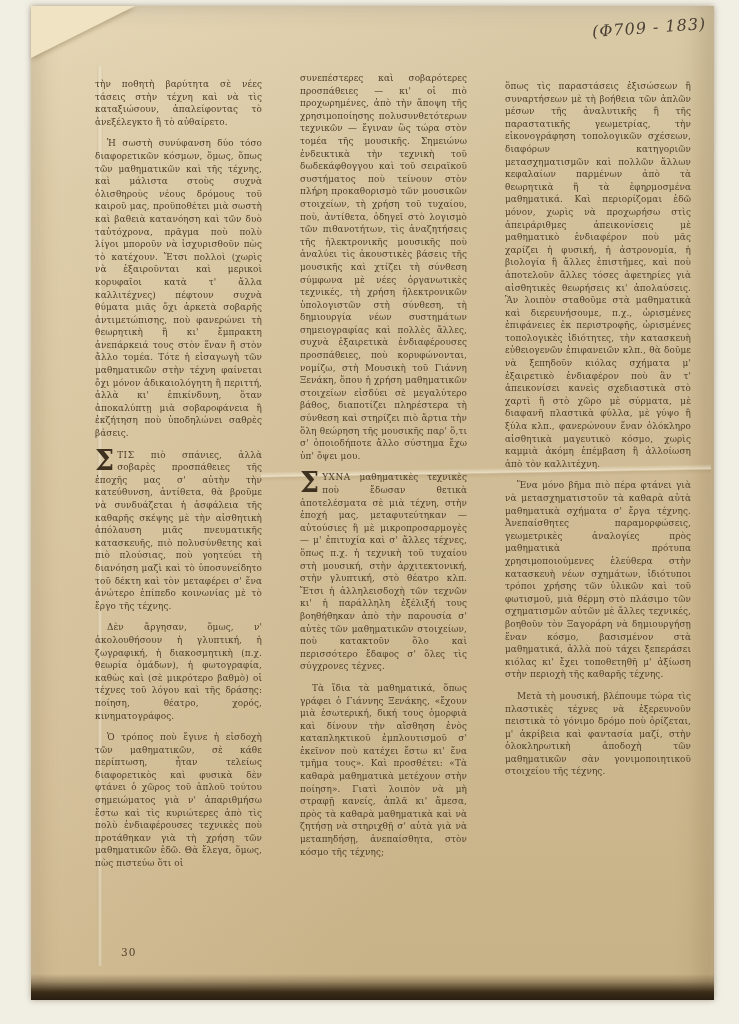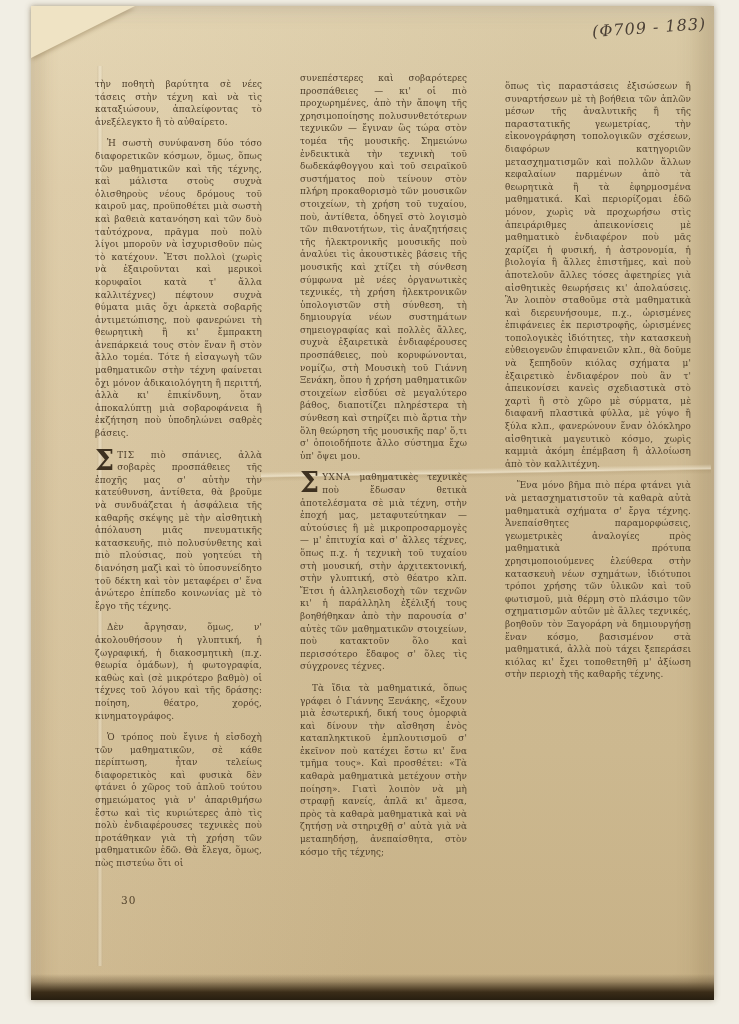--- a/index.html
+++ b/index.html
@@ -54,21 +54,21 @@
   .col-3{width:186px;margin-top:2px;}
   .col p{margin:0 0 9px;text-indent:12px;}
   .col p.cont{text-indent:0;}
   .dropcap{
     float:left;font-size:27px;line-height:21px;
     padding:1px 3px 0 0;color:#3e3120;font-weight:bold;
     text-indent:0;
   }
   .lead{letter-spacing:0.5px;}
   .page-number{
-    position:absolute;left:90px;top:888px;
+    position:absolute;left:90px;top:940px;
     font-size:10.5px;color:#55452e;letter-spacing:1px;
   }
 </style>
 </head>
 <body>
 
 <div class="scan-page">
   <div class="corner-fold"></div>
   <div class="crease-v"></div>
   <div class="crease-h"></div>
@@ -88,20 +88,21 @@
     <div class="col col-2">
       <p class="cont">συνεπέστερες καὶ σοβαρότερες προσπάθειες — κι' οἱ πιὸ προχωρημένες, ἀπὸ τὴν ἄποψη τῆς χρησιμοποίησης πολυσυνθετότερων τεχνικῶν — ἔγιναν ὣς τώρα στὸν τομέα τῆς μουσικῆς. Σημειώνω ἐνδεικτικὰ τὴν τεχνικὴ τοῦ δωδεκάφθογγου καὶ τοῦ σειραϊκοῦ συστήματος ποὺ τείνουν στὸν πλήρη προκαθορισμὸ τῶν μουσικῶν στοιχείων, τὴ χρήση τοῦ τυχαίου, ποὺ, ἀντίθετα, ὁδηγεῖ στὸ λογισμὸ τῶν πιθανοτήτων, τὶς ἀναζητήσεις τῆς ἠλεκτρονικῆς μουσικῆς ποὺ ἀναλύει τὶς ἀκουστικὲς βάσεις τῆς μουσικῆς καὶ χτίζει τὴ σύνθεση σύμφωνα μὲ νέες ὀργανωτικὲς τεχνικές, τὴ χρήση ἠλεκτρονικῶν ὑπολογιστῶν στὴ σύνθεση, τὴ δημιουργία νέων συστημάτων σημειογραφίας καὶ πολλὲς ἄλλες, συχνὰ ἐξαιρετικὰ ἐνδιαφέρουσες προσπάθειες, ποὺ κορυφώνονται, νομίζω, στὴ Μουσικὴ τοῦ Γιάννη Ξενάκη, ὅπου ἡ χρήση μαθηματικῶν στοιχείων εἰσδύει σὲ μεγαλύτερο βάθος, διαποτίζει πληρέστερα τὴ σύνθεση καὶ στηρίζει πιὸ ἄρτια τὴν ὅλη θεώρηση τῆς μουσικῆς παρ' ὅ,τι σ' ὁποιοδήποτε ἄλλο σύστημα ἔχω ὑπ' ὄψει μου.</p>
       <p class="cont"><span class="dropcap">Σ</span><span class="lead">ΥΧΝΑ</span><span> μαθηματικὲς τεχνικὲς ποὺ ἔδωσαν θετικὰ ἀποτελέσματα σὲ μιὰ τέχνη, στὴν ἐποχή μας, μεταφυτεύτηκαν — αὐτούσιες ἢ μὲ μικροπροσαρμογὲς — μ' ἐπιτυχία καὶ σ' ἄλλες τέχνες, ὅπως π.χ. ἡ τεχνικὴ τοῦ τυχαίου στὴ μουσική, στὴν ἀρχιτεκτονική, στὴν γλυπτική, στὸ θέατρο κλπ. Ἔτσι ἡ ἀλληλεισδοχὴ τῶν τεχνῶν κι' ἡ παράλληλη ἐξέλιξή τους βοηθήθηκαν ἀπὸ τὴν παρουσία σ' αὐτὲς τῶν μαθηματικῶν στοιχείων, ποὺ κατακτοῦν ὅλο καὶ περισσότερο ἔδαφος σ' ὅλες τὶς σύγχρονες τέχνες.</span></p>
       <p>Τὰ ἴδια τὰ μαθηματικά, ὅπως γράφει ὁ Γιάννης Ξενάκης, «ἔχουν μιὰ ἐσωτερική, δική τους ὀμορφιὰ καὶ δίνουν τὴν αἴσθηση ἑνὸς καταπληκτικοῦ ἐμπλουτισμοῦ σ' ἐκεῖνον ποὺ κατέχει ἔστω κι' ἕνα τμῆμα τους». Καὶ προσθέτει: «Τὰ καθαρὰ μαθηματικὰ μετέχουν στὴν ποίηση». Γιατὶ λοιπὸν νὰ μὴ στραφῇ κανείς, ἁπλᾶ κι' ἄμεσα, πρὸς τὰ καθαρὰ μαθηματικὰ καὶ νὰ ζητήσῃ νὰ στηριχθῇ σ' αὐτὰ γιὰ νὰ μεταπηδήσῃ, ἀνεπαίσθητα, στὸν κόσμο τῆς τέχνης;</p>
 
     </div>
 
     <div class="col col-3">
       <p class="cont">ὅπως τὶς παραστάσεις ἐξισώσεων ἢ συναρτήσεων μὲ τὴ βοήθεια τῶν ἁπλῶν μέσων τῆς ἀναλυτικῆς ἢ τῆς παραστατικῆς γεωμετρίας, τὴν εἰκονογράφηση τοπολογικῶν σχέσεων, διαφόρων κατηγοριῶν μετασχηματισμῶν καὶ πολλῶν ἄλλων κεφαλαίων παρμένων ἀπὸ τὰ θεωρητικὰ ἢ τὰ ἐφηρμοσμένα μαθηματικά. Καὶ περιορίζομαι ἐδῶ μόνον, χωρὶς νὰ προχωρήσω στὶς ἀπειράριθμες ἀπεικονίσεις μὲ μαθηματικὸ ἐνδιαφέρον ποὺ μᾶς χαρίζει ἡ φυσική, ἡ ἀστρονομία, ἡ βιολογία ἢ ἄλλες ἐπιστῆμες, καὶ ποὺ ἀποτελοῦν ἄλλες τόσες ἀφετηρίες γιὰ αἰσθητικὲς θεωρήσεις κι' ἀπολαύσεις. Ἂν λοιπὸν σταθοῦμε στὰ μαθηματικὰ καὶ διερευνήσουμε, π.χ., ὡρισμένες ἐπιφάνειες ἐκ περιστροφῆς, ὡρισμένες τοπολογικὲς ἰδιότητες, τὴν κατασκευὴ εὐθειογενῶν ἐπιφανειῶν κλπ., θὰ δοῦμε νὰ ξεπηδοῦν κιόλας σχήματα μ' ἐξαιρετικὸ ἐνδιαφέρον ποὺ ἂν τ' ἀπεικονίσει κανεὶς σχεδιαστικὰ στὸ χαρτὶ ἢ στὸ χῶρο μὲ σύρματα, μὲ διαφανῆ πλαστικὰ φύλλα, μὲ γύψο ἢ ξύλα κλπ., φανερώνουν ἕναν ὁλόκληρο αἰσθητικὰ μαγευτικὸ κόσμο, χωρὶς καμμιὰ ἀκόμη ἐπέμβαση ἢ ἀλλοίωση ἀπὸ τὸν καλλιτέχνη.</p>
       <p>Ἕνα μόνο βῆμα πιὸ πέρα φτάνει γιὰ νὰ μετασχηματιστοῦν τὰ καθαρὰ αὐτὰ μαθηματικὰ σχήματα σ' ἔργα τέχνης. Ἀνεπαίσθητες παραμορφώσεις, γεωμετρικὲς ἀναλογίες πρὸς μαθηματικὰ πρότυπα χρησιμοποιούμενες ἐλεύθερα στὴν κατασκευὴ νέων σχημάτων, ἰδιότυποι τρόποι χρήσης τῶν ὑλικῶν καὶ τοῦ φωτισμοῦ, μιὰ θέρμη στὸ πλάσιμο τῶν σχηματισμῶν αὐτῶν μὲ ἄλλες τεχνικές, βοηθοῦν τὸν Ξαγοράρη νὰ δημιουργήσῃ ἕναν κόσμο, βασισμένον στὰ μαθηματικά, ἀλλὰ ποὺ τάχει ξεπεράσει κιόλας κι' ἔχει τοποθετηθῆ μ' ἀξίωση στὴν περιοχὴ τῆς καθαρῆς τέχνης.</p>
+      <p>Μετὰ τὴ μουσική, βλέπουμε τώρα τὶς πλαστικὲς τέχνες νὰ ἐξερευνοῦν πειστικὰ τὸ γόνιμο δρόμο ποὺ ὁρίζεται, μ' ἀκρίβεια καὶ φαντασία μαζί, στὴν ὁλοκληρωτικὴ ἀποδοχὴ τῶν μαθηματικῶν σὰν γονιμοποιητικοῦ στοιχείου τῆς τέχνης.</p>
 
     </div>
 
   </div>
 
   <div class="page-number">30</div>
 
   <div class="bottom-shadow"></div>
 </div>
 

